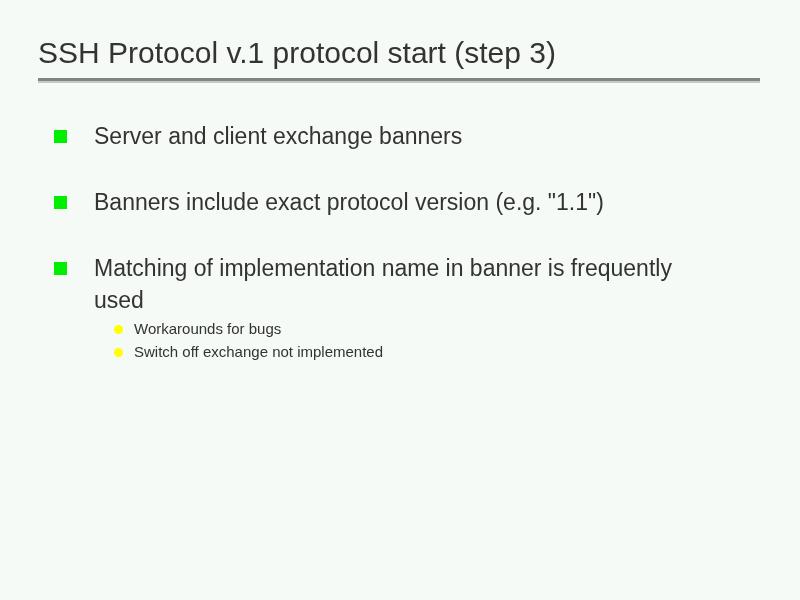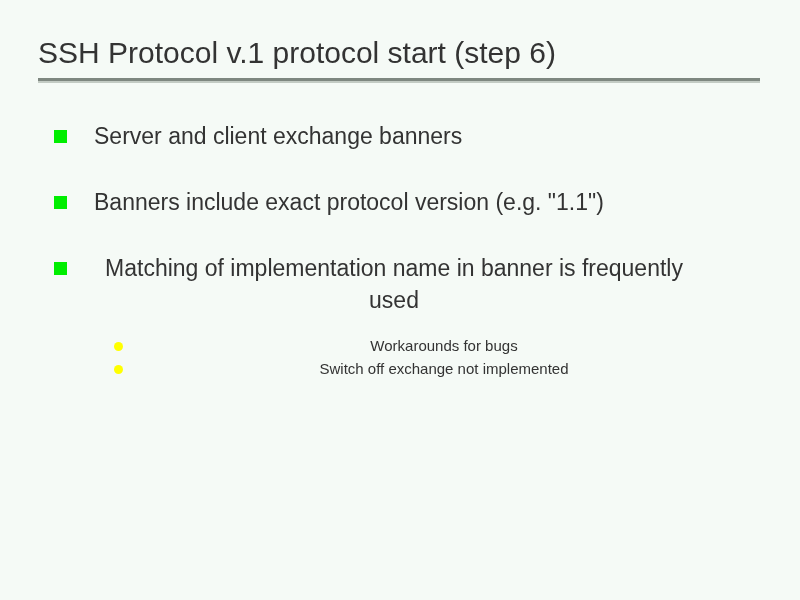--- a/index.html
+++ b/index.html
@@ -56,37 +56,36 @@
   .bullet-l1 {
     position: relative;
     padding-left: 40px;
     margin-bottom: 34px;
     font-size: 23px;
     line-height: 32px;
     color: #333333;
   }
   .bullet-l1:last-child {
     margin-bottom: 0;
-    text-align: center;
   }
   .bullet-l1 .marker-sq {
     position: absolute;
     left: 0px;
     top: 10px;
     width: 13px;
     height: 13px;
     background: #00ee00;
   }
   .bullet-l1 .text {
     display: block;
     max-width: 600px;
   }
 
   .sublist {
-    margin-top: 18px;
+    margin-top: 1px;
     padding-left: 18px;
   }
   .bullet-l2 {
     position: relative;
     padding-left: 22px;
     font-size: 15px;
     line-height: 23px;
     color: #333333;
   }
   .bullet-l2 .marker-dot {
@@ -98,21 +97,21 @@
     border-radius: 50%;
     background: #ffff00;
   }
 </style>
 </head>
 <body>
 
 <div class="slide">
 
   <div class="title-block">
-    <div class="slide-title">SSH Protocol v.1 protocol start (step 6)</div>
+    <div class="slide-title">SSH Protocol v.1 protocol start (step 3)</div>
     <div class="title-rule"></div>
   </div>
 
   <div class="body-block">
 
     <div class="bullet-l1">
       <span class="marker-sq"></span>
       <span class="text">Server and client exchange banners</span>
     </div>
 

